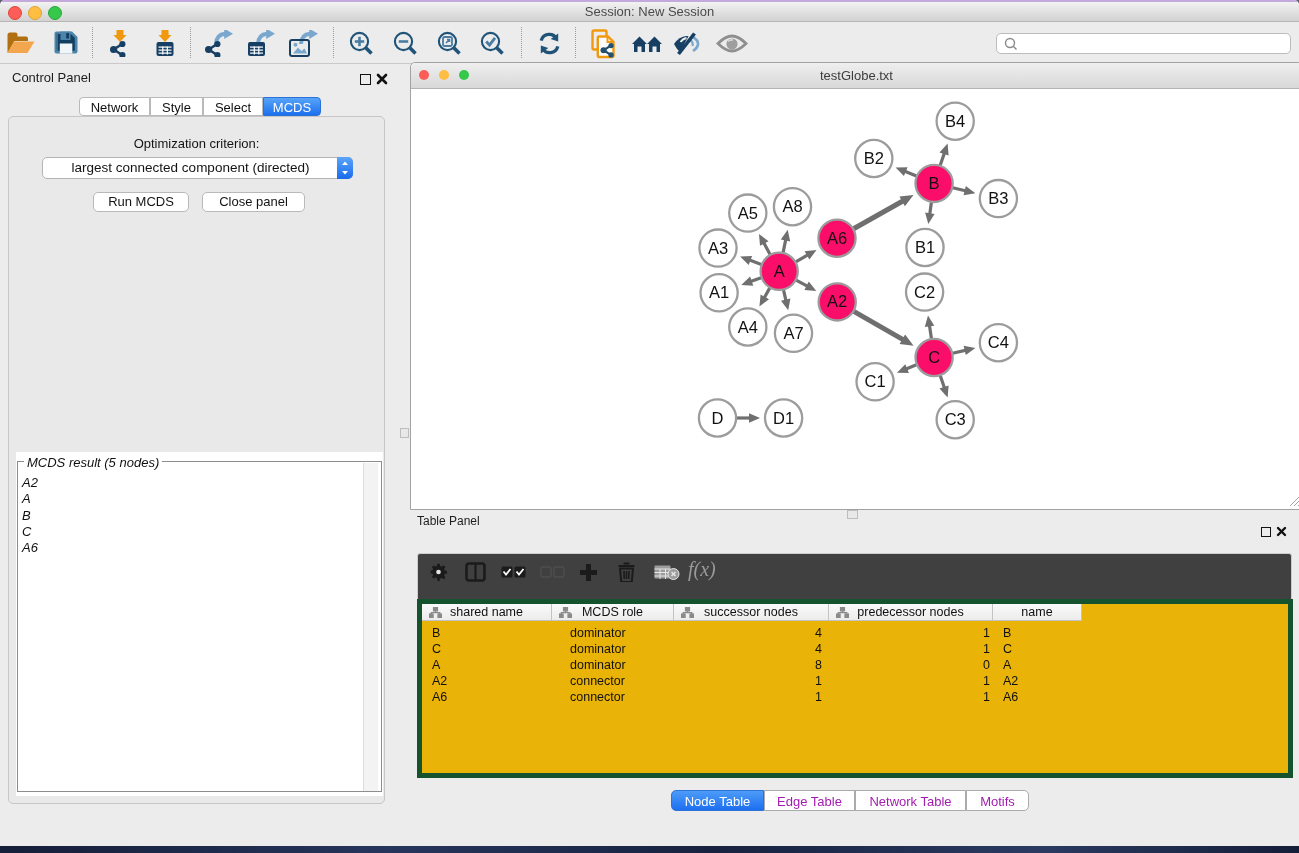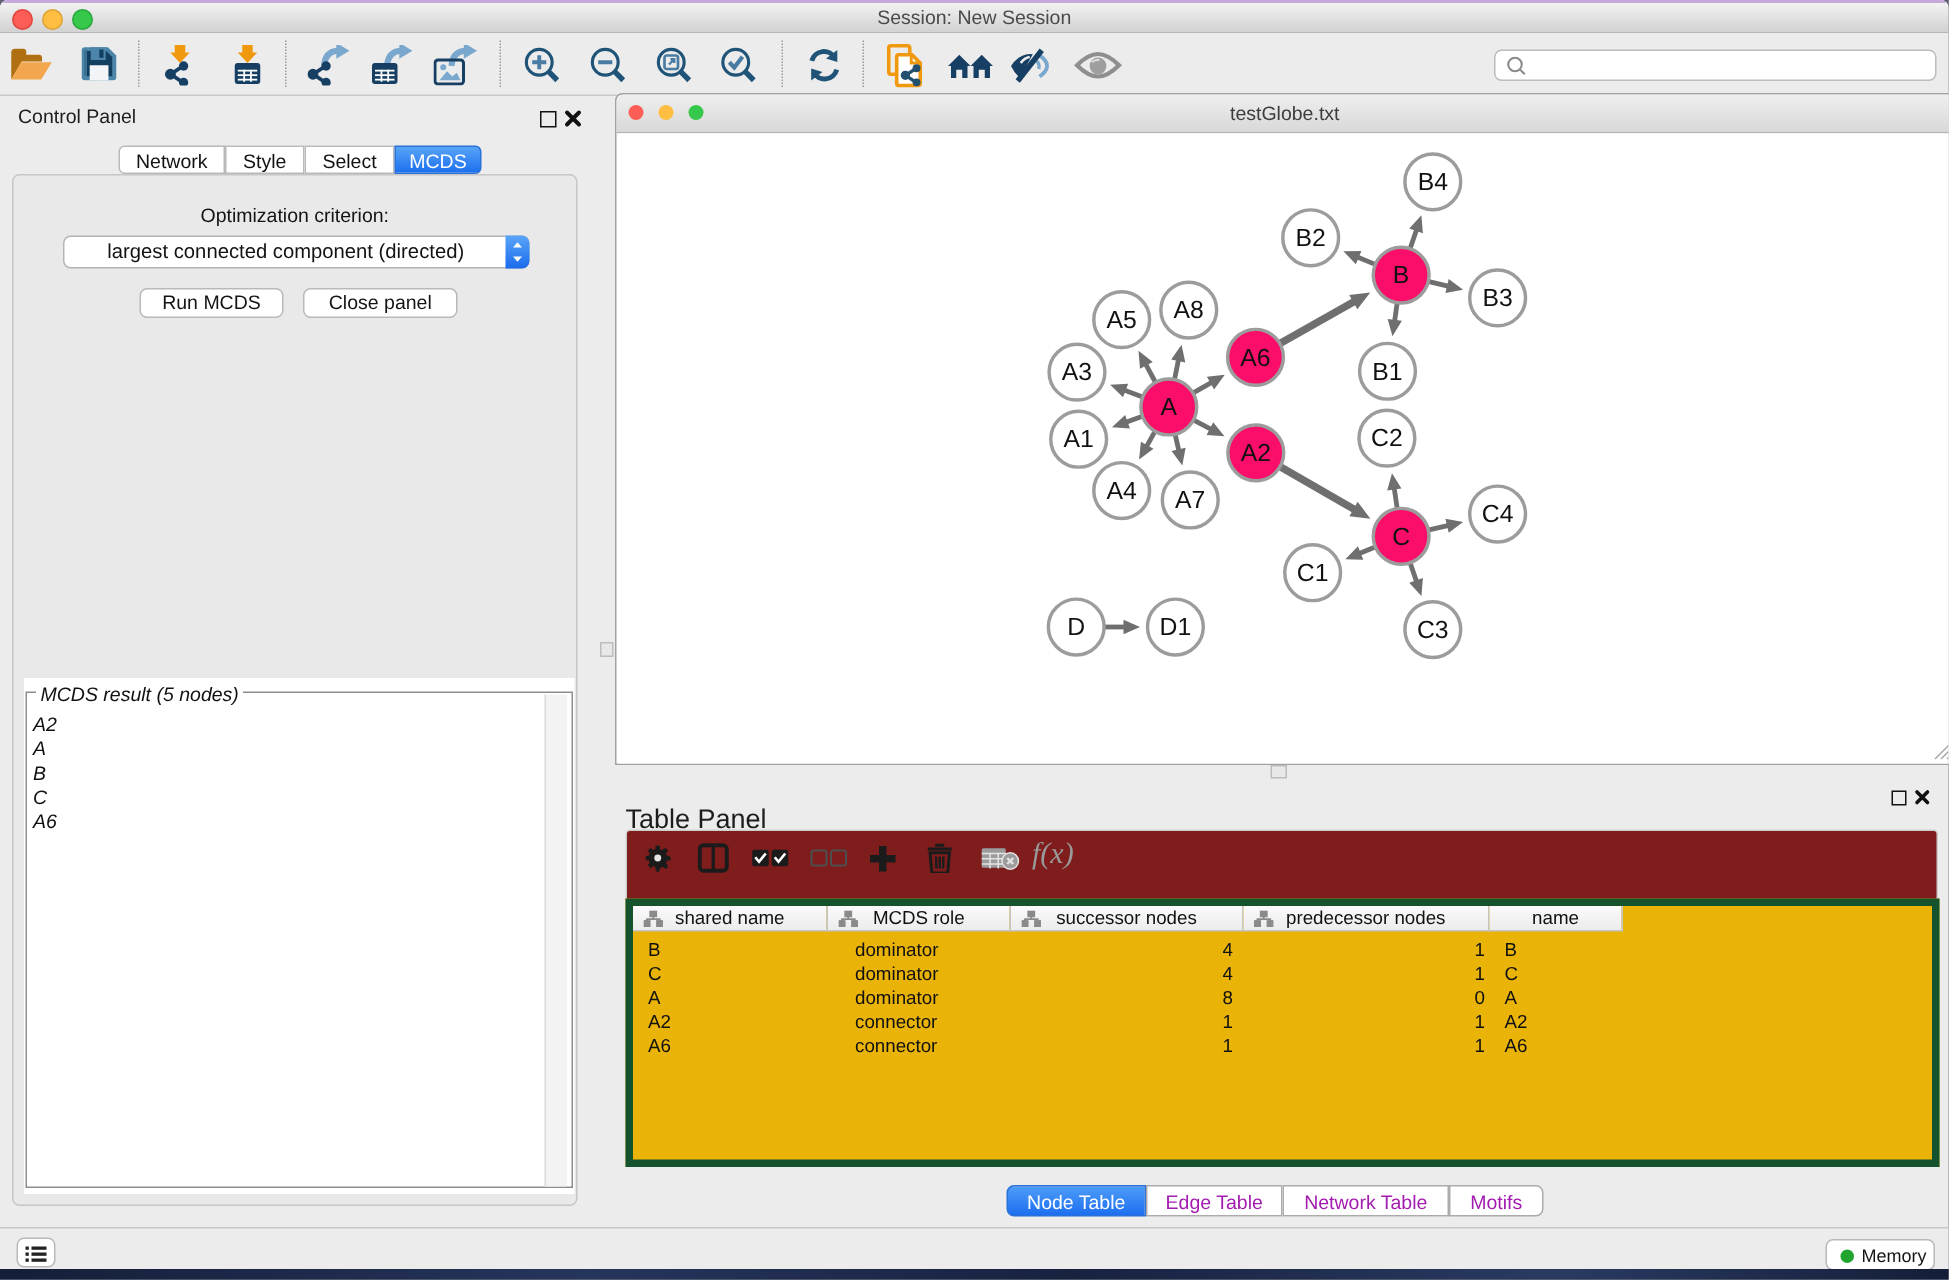--- a/index.html
+++ b/index.html
@@ -49,23 +49,23 @@
   
   #net{position:absolute;left:410px;top:62px;width:893px;height:448px;
     background:#fff;border:1px solid #a2a2a2;border-radius:5px 5px 0 0;box-sizing:border-box;}
   #net-title{position:absolute;left:0;top:0;width:100%;height:25px;
     background:linear-gradient(#efefef,#d8d8d8);border-bottom:1px solid #b3b3b3;
     border-radius:5px 5px 0 0;}
   #net-title .t{position:absolute;width:100%;text-align:center;font-size:13px;
     color:#3c3c3c;line-height:25px;}
   #canvas{position:absolute;left:1px;top:26px;width:891px;height:420px;background:#fff;}
   
-  #tp-title{position:absolute;left:417px;top:536px;font-size:18px;color:#1d1d1d;}
+  #tp-title{position:absolute;left:417px;top:514px;font-size:12px;color:#1d1d1d;}
   #tp-toolbar{position:absolute;left:417px;top:553px;width:875px;height:48px;
-    background:#7f1d1d;border:1px solid #cdcdcd;border-radius:3px;box-sizing:border-box;}
+    background:#404040;border:1px solid #cdcdcd;border-radius:3px;box-sizing:border-box;}
   #tbl{position:absolute;left:417px;top:599px;width:876px;height:179px;background:#eab308;
     border:5px solid #14532d;box-sizing:border-box;font-size:12.5px;color:#111;}
   .th{position:absolute;top:0;height:17px;background:linear-gradient(#fafafa,#ececec);
     border-right:1px solid #c3c3c3;border-bottom:1px solid #c3c3c3;box-sizing:border-box;
     text-align:center;line-height:17px;font-size:12.5px;}
   .cell{position:absolute;height:16px;line-height:16px;white-space:nowrap;}
   .btabs{position:absolute;top:790px;height:21px;font-size:13px;}
   .btab{position:absolute;top:0;height:21px;line-height:21px;text-align:center;
     background:#fff;border:1px solid #ababab;box-sizing:border-box;color:#a21caf;}
   .btab.sel{background:linear-gradient(#4d9cf8,#1d6ff0);color:#fff;border-color:#2a71d8;}
@@ -505,27 +505,14 @@
 <div class="cell" style="left:252px;top:85px;width:148px;text-align:right;">1</div>
 <div class="cell" style="left:407px;top:85px;width:161px;text-align:right;">1</div>
 <div class="cell" style="left:581px;top:85px;">A6</div>
 </div>
 <div class="btabs">
   <div class="btab sel" style="left:671px;width:93px;border-radius:5px 0 0 5px;">Node Table</div>
   <div class="btab" style="left:764px;width:91px;">Edge Table</div>
   <div class="btab" style="left:855px;width:111px;">Network Table</div>
   <div class="btab" style="left:966px;width:63px;border-radius:0 5px 5px 0;">Motifs</div>
 </div>
-<div id="status">
-  <div class="btn" style="left:11px;top:6px;width:26px;height:20px;"><svg width="16" height="12" style="margin-top:4px">
-          <g fill="#222">
-            <rect x="1" y="1" width="2.2" height="2.2"></rect>
-            <rect x="5" y="1" width="10" height="2.2"></rect>
-            <rect x="1" y="5" width="2.2" height="2.2"></rect>
-            <rect x="5" y="5" width="10" height="2.2"></rect>
-            <rect x="1" y="9" width="2.2" height="2.2"></rect>
-            <rect x="5" y="9" width="10" height="2.2"></rect>
-          </g>
-        </svg></div>
-  <div class="btn" style="left:1217px;top:7px;width:73px;height:21px;line-height:20px;font-size:12px;text-align:left;"><span style="display:inline-block;width:9px;height:9px;border-radius:50%;background:#22a52f;margin:0 5px 0 9px;vertical-align:-1px;"></span>Memory</div>
-</div>
 </div>
 <div id="bottomstrip"></div>
 
 </body></html>

